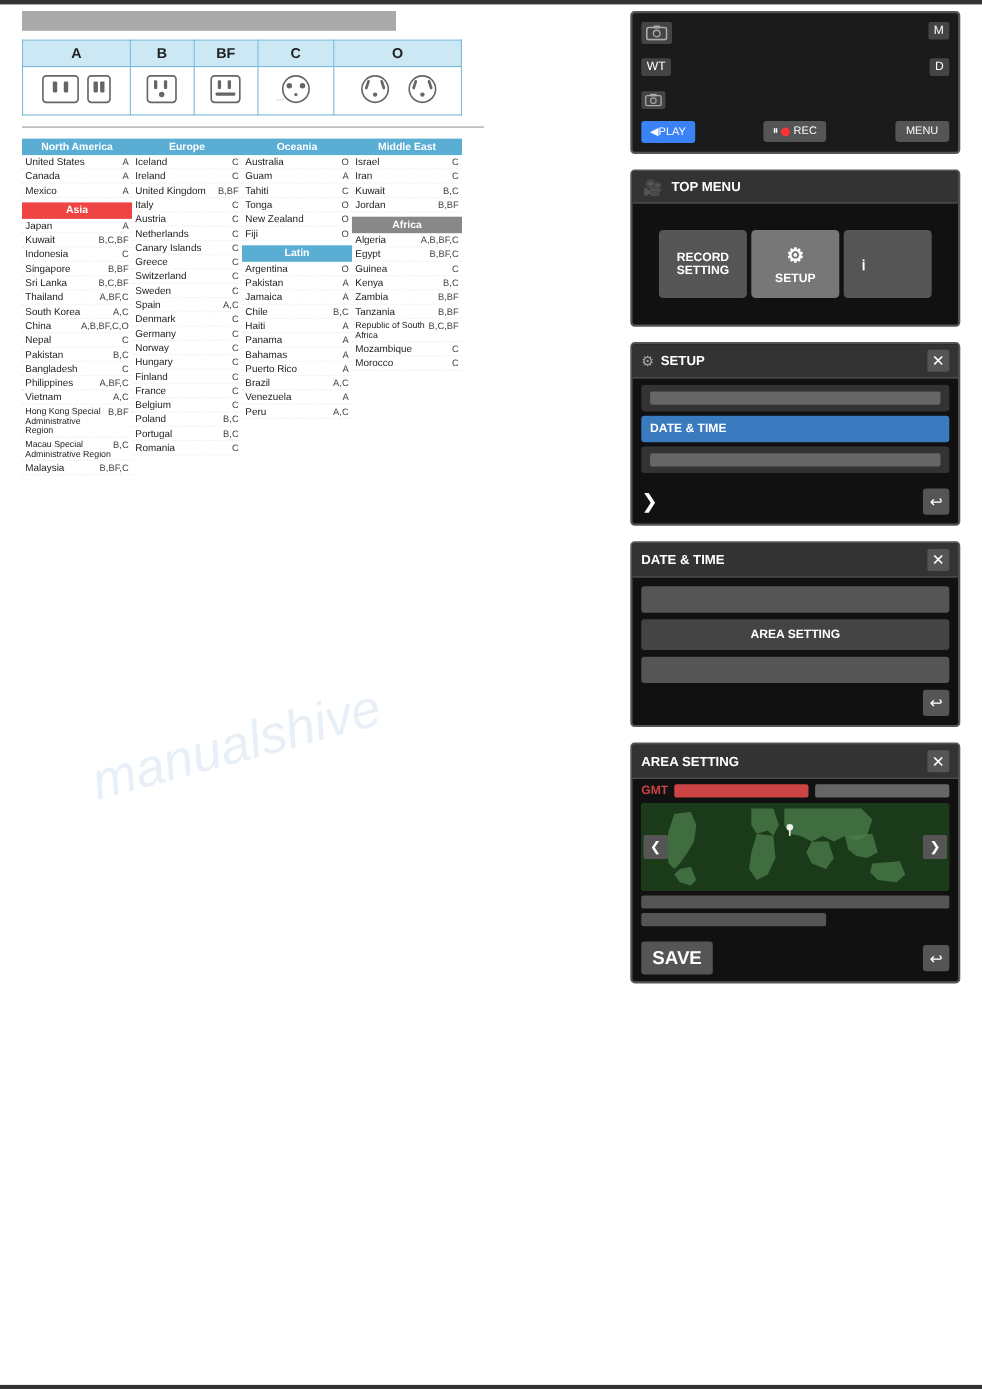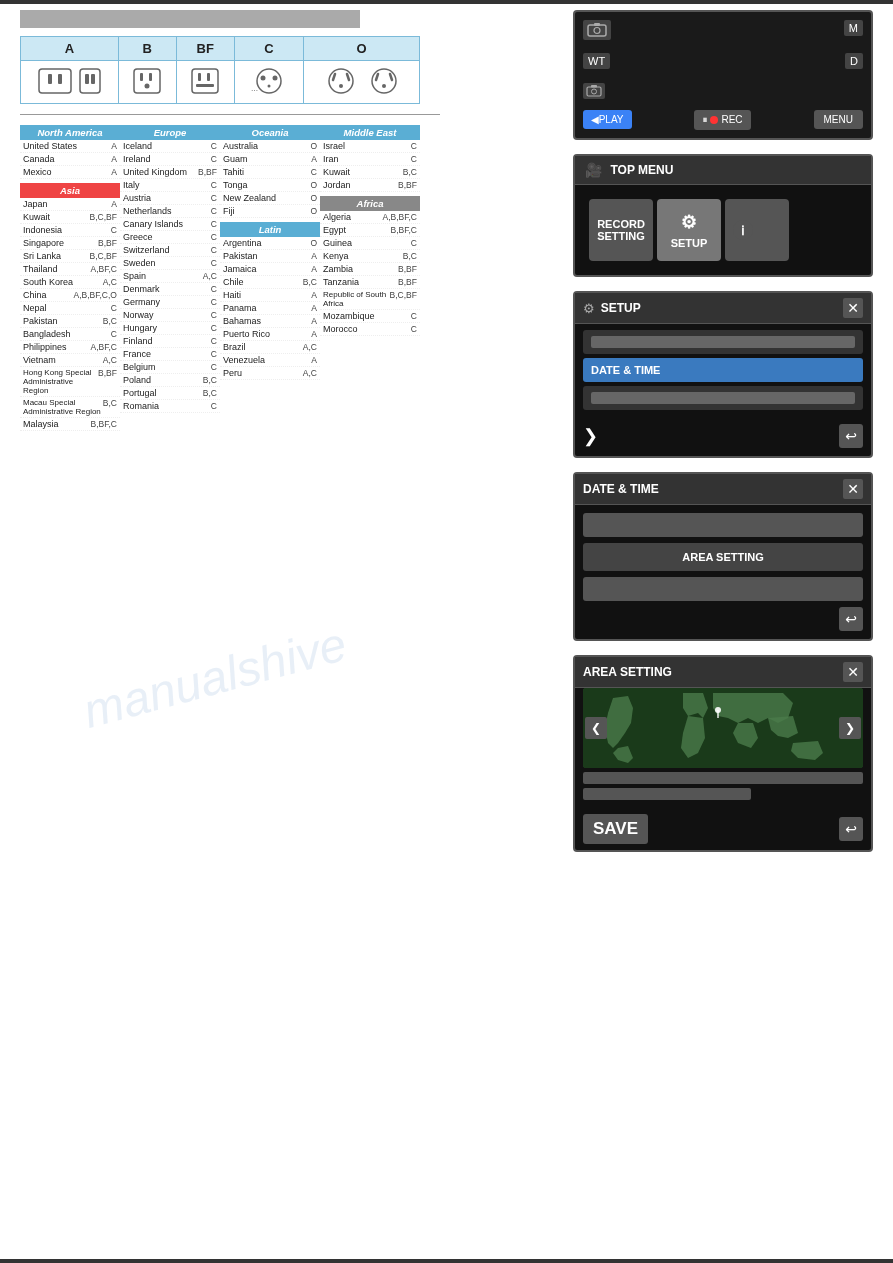--- a/index.html
+++ b/index.html
@@ -198,23 +198,23 @@
       font-size: 14px;
       color: #ccc;
     }
     .top-menu-header span {
       font-size: 12px;
       font-weight: bold;
       color: #fff;
     }
     .top-menu-grid {
       display: grid;
-      grid-template-columns: 1fr 1fr 1fr 1fr;
+      grid-template-columns: 1fr 1fr 1fr;
       gap: 4px;
-      padding: 14px;
+      padding: 24px;
     }
     .menu-btn {
       background: #555;
       border: none;
       color: #fff;
       padding: 12px 8px;
       font-size: 11px;
       font-weight: bold;
       border-radius: 4px;
       text-align: center;
@@ -465,21 +465,20 @@
     .region-block {
       margin-bottom: 0;
     }
     .region-title {
       text-align: center;
       background: #5aaed4;
       color: white;
       font-weight: bold;
       font-size: 9.5px;
       padding: 2px;
-      font-style: italic;
     }
     .region-title.latin { background: #5aaed4; }
     .region-title.africa { background: #888; }
     .country-entry {
       display: flex;
       justify-content: space-between;
       padding: 1px 3px;
       border-bottom: 1px dotted #eee;
       font-size: 9px;
     }
@@ -990,20 +989,25 @@
         <div class="back-btn">↩</div>
       </div>
     </div>
   </div>
 
   <div class="cam-screen area-screen" style="padding:0">
     <div class="area-header">
       <span class="area-title">AREA SETTING</span>
       <div class="close-x">✕</div>
     </div>
+    <div class="area-gmt-row">
+      <span class="gmt-label">GMT</span>
+      <div class="gmt-bar"></div>
+      <div class="gmt-time-bar"></div>
+    </div>
     <div class="map-area">
       
       <svg class="map-svg" viewBox="0 0 280 80" preserveAspectRatio="xMidYMid meet">
         <rect width="280" height="80" fill="#1a3a1a"></rect>
 
         <path d="M30,10 L45,8 L50,20 L48,35 L42,45 L35,55 L30,60 L25,55 L22,40 L25,25 Z" fill="#4a7a4a" opacity="0.8"></path>
         <path d="M35,60 L45,58 L50,70 L45,75 L35,72 L30,65 Z" fill="#4a7a4a" opacity="0.8"></path>
 
         <path d="M100,5 L120,5 L125,20 L120,30 L115,25 L105,28 L100,20 Z" fill="#4a7a4a" opacity="0.8"></path>
         <path d="M105,28 L120,30 L122,50 L115,65 L105,70 L98,60 L100,45 Z" fill="#4a7a4a" opacity="0.8"></path>

